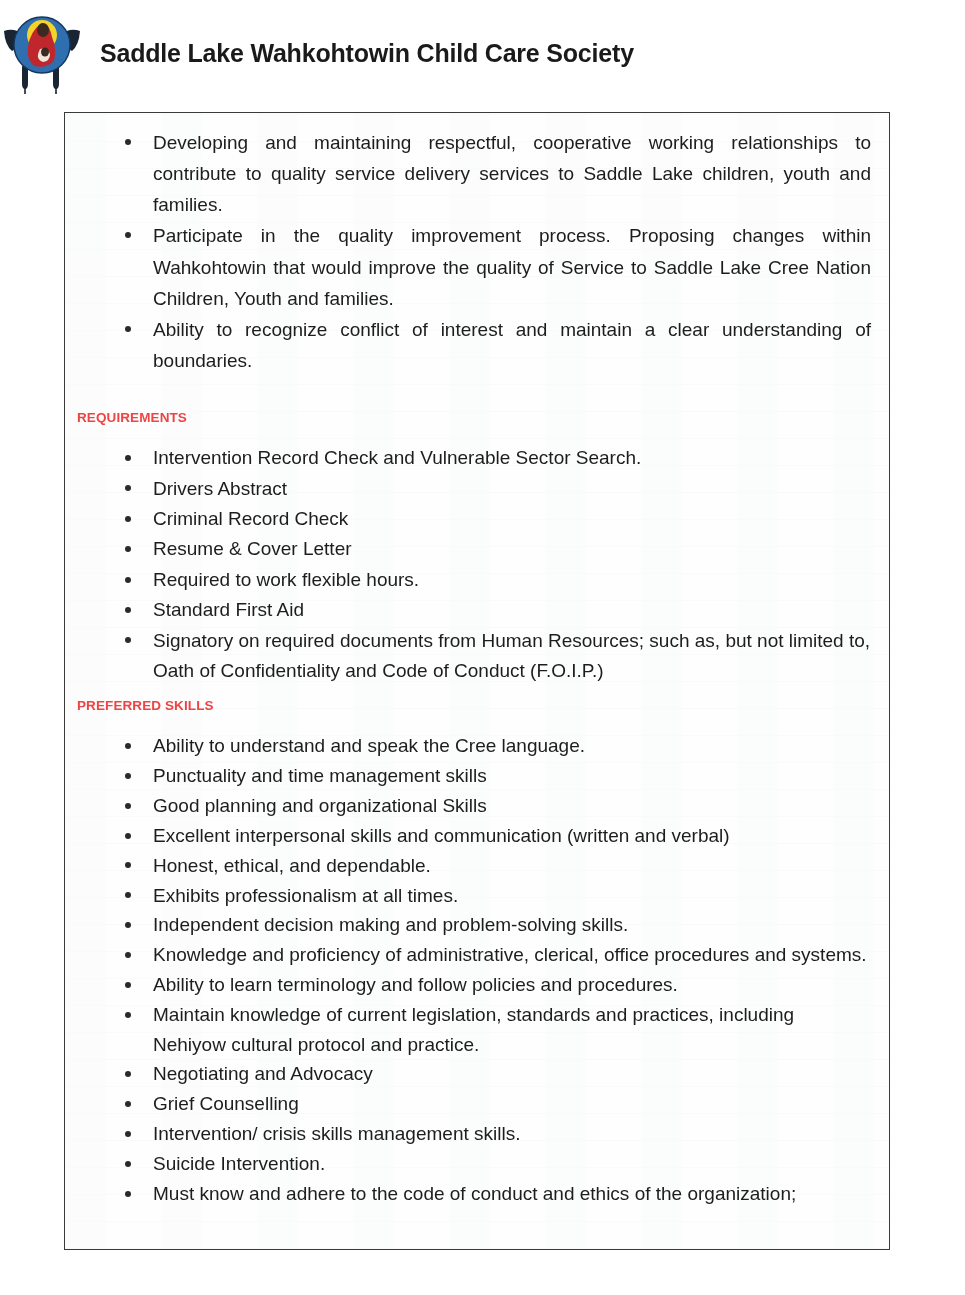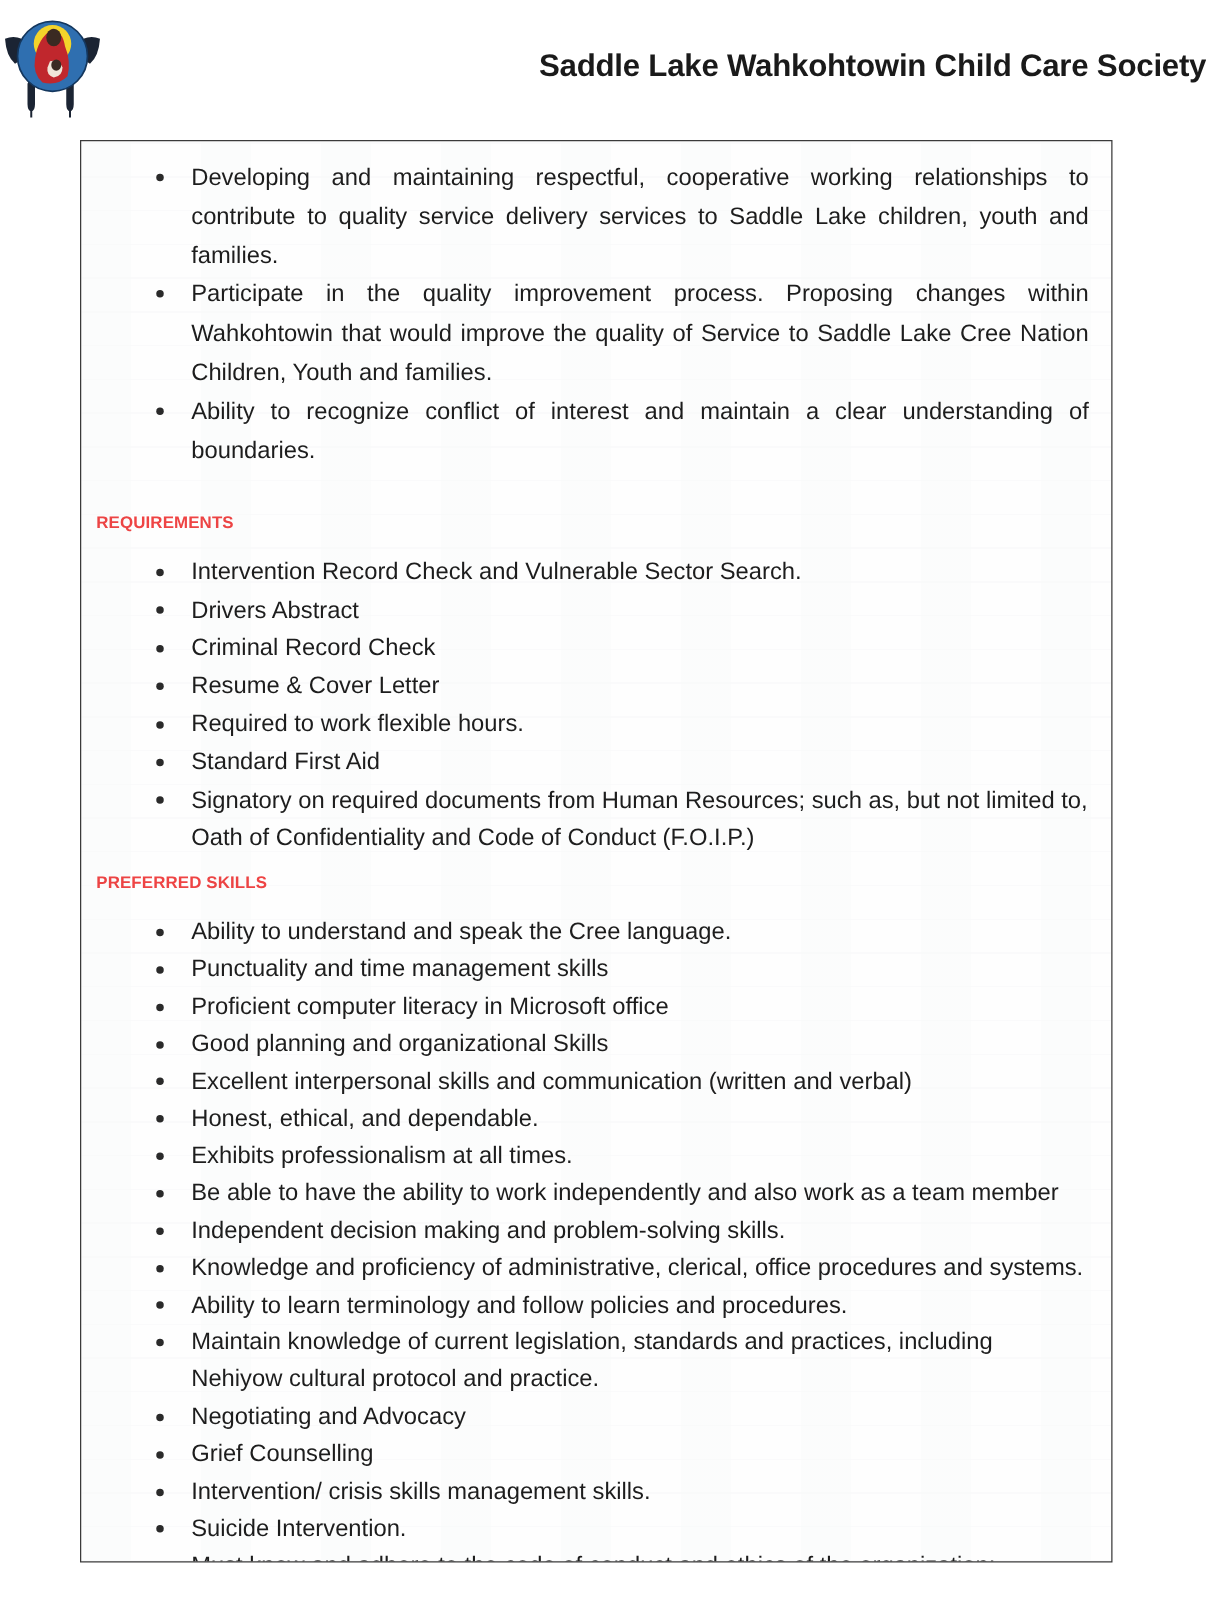--- a/index.html
+++ b/index.html
@@ -14,21 +14,21 @@
     color: #171717;
     overflow: hidden;
     position: relative;
   }
 
   
   .header {
     height: 112px;
     display: flex;
     align-items: center;
-    justify-content: space-between;
+    justify-content: flex-start;
     gap: 16px;
     padding-bottom: 6px;
     box-sizing: border-box;
   }
   .logo {
     width: 84px;
     height: 88px;
     position: relative;
     flex: 0 0 auto;
   }
@@ -190,26 +190,24 @@
 
     <div class="spacer-sm"></div>
 
     <div class="section-heading">PREFERRED SKILLS</div>
 
     <div class="spacer-sm"></div>
 
     <ul class="bullets group-skills">
       <li>Ability to understand and speak the Cree language.</li>
       <li>Punctuality and time management skills</li>
-      <li>Proficient computer literacy in Microsoft office</li>
       <li>Good planning and organizational Skills</li>
       <li>Excellent interpersonal skills and communication (written and verbal)</li>
       <li>Honest, ethical, and dependable.</li>
       <li>Exhibits professionalism at all times.</li>
-      <li>Be able to have the ability to work independently and also work as a team member</li>
       <li>Independent decision making and problem-solving skills.</li>
       <li>Knowledge and proficiency of administrative, clerical, office procedures and systems.</li>
       <li>Ability to learn terminology and follow policies and procedures.</li>
       <li>Maintain knowledge of current legislation, standards and practices, including Nehiyow cultural protocol and practice.</li>
       <li>Negotiating and Advocacy</li>
       <li>Grief Counselling</li>
       <li>Intervention/ crisis skills management skills.</li>
       <li>Suicide Intervention.</li>
       <li>Must know and adhere to the code of conduct and ethics of the organization;</li>
     </ul>

